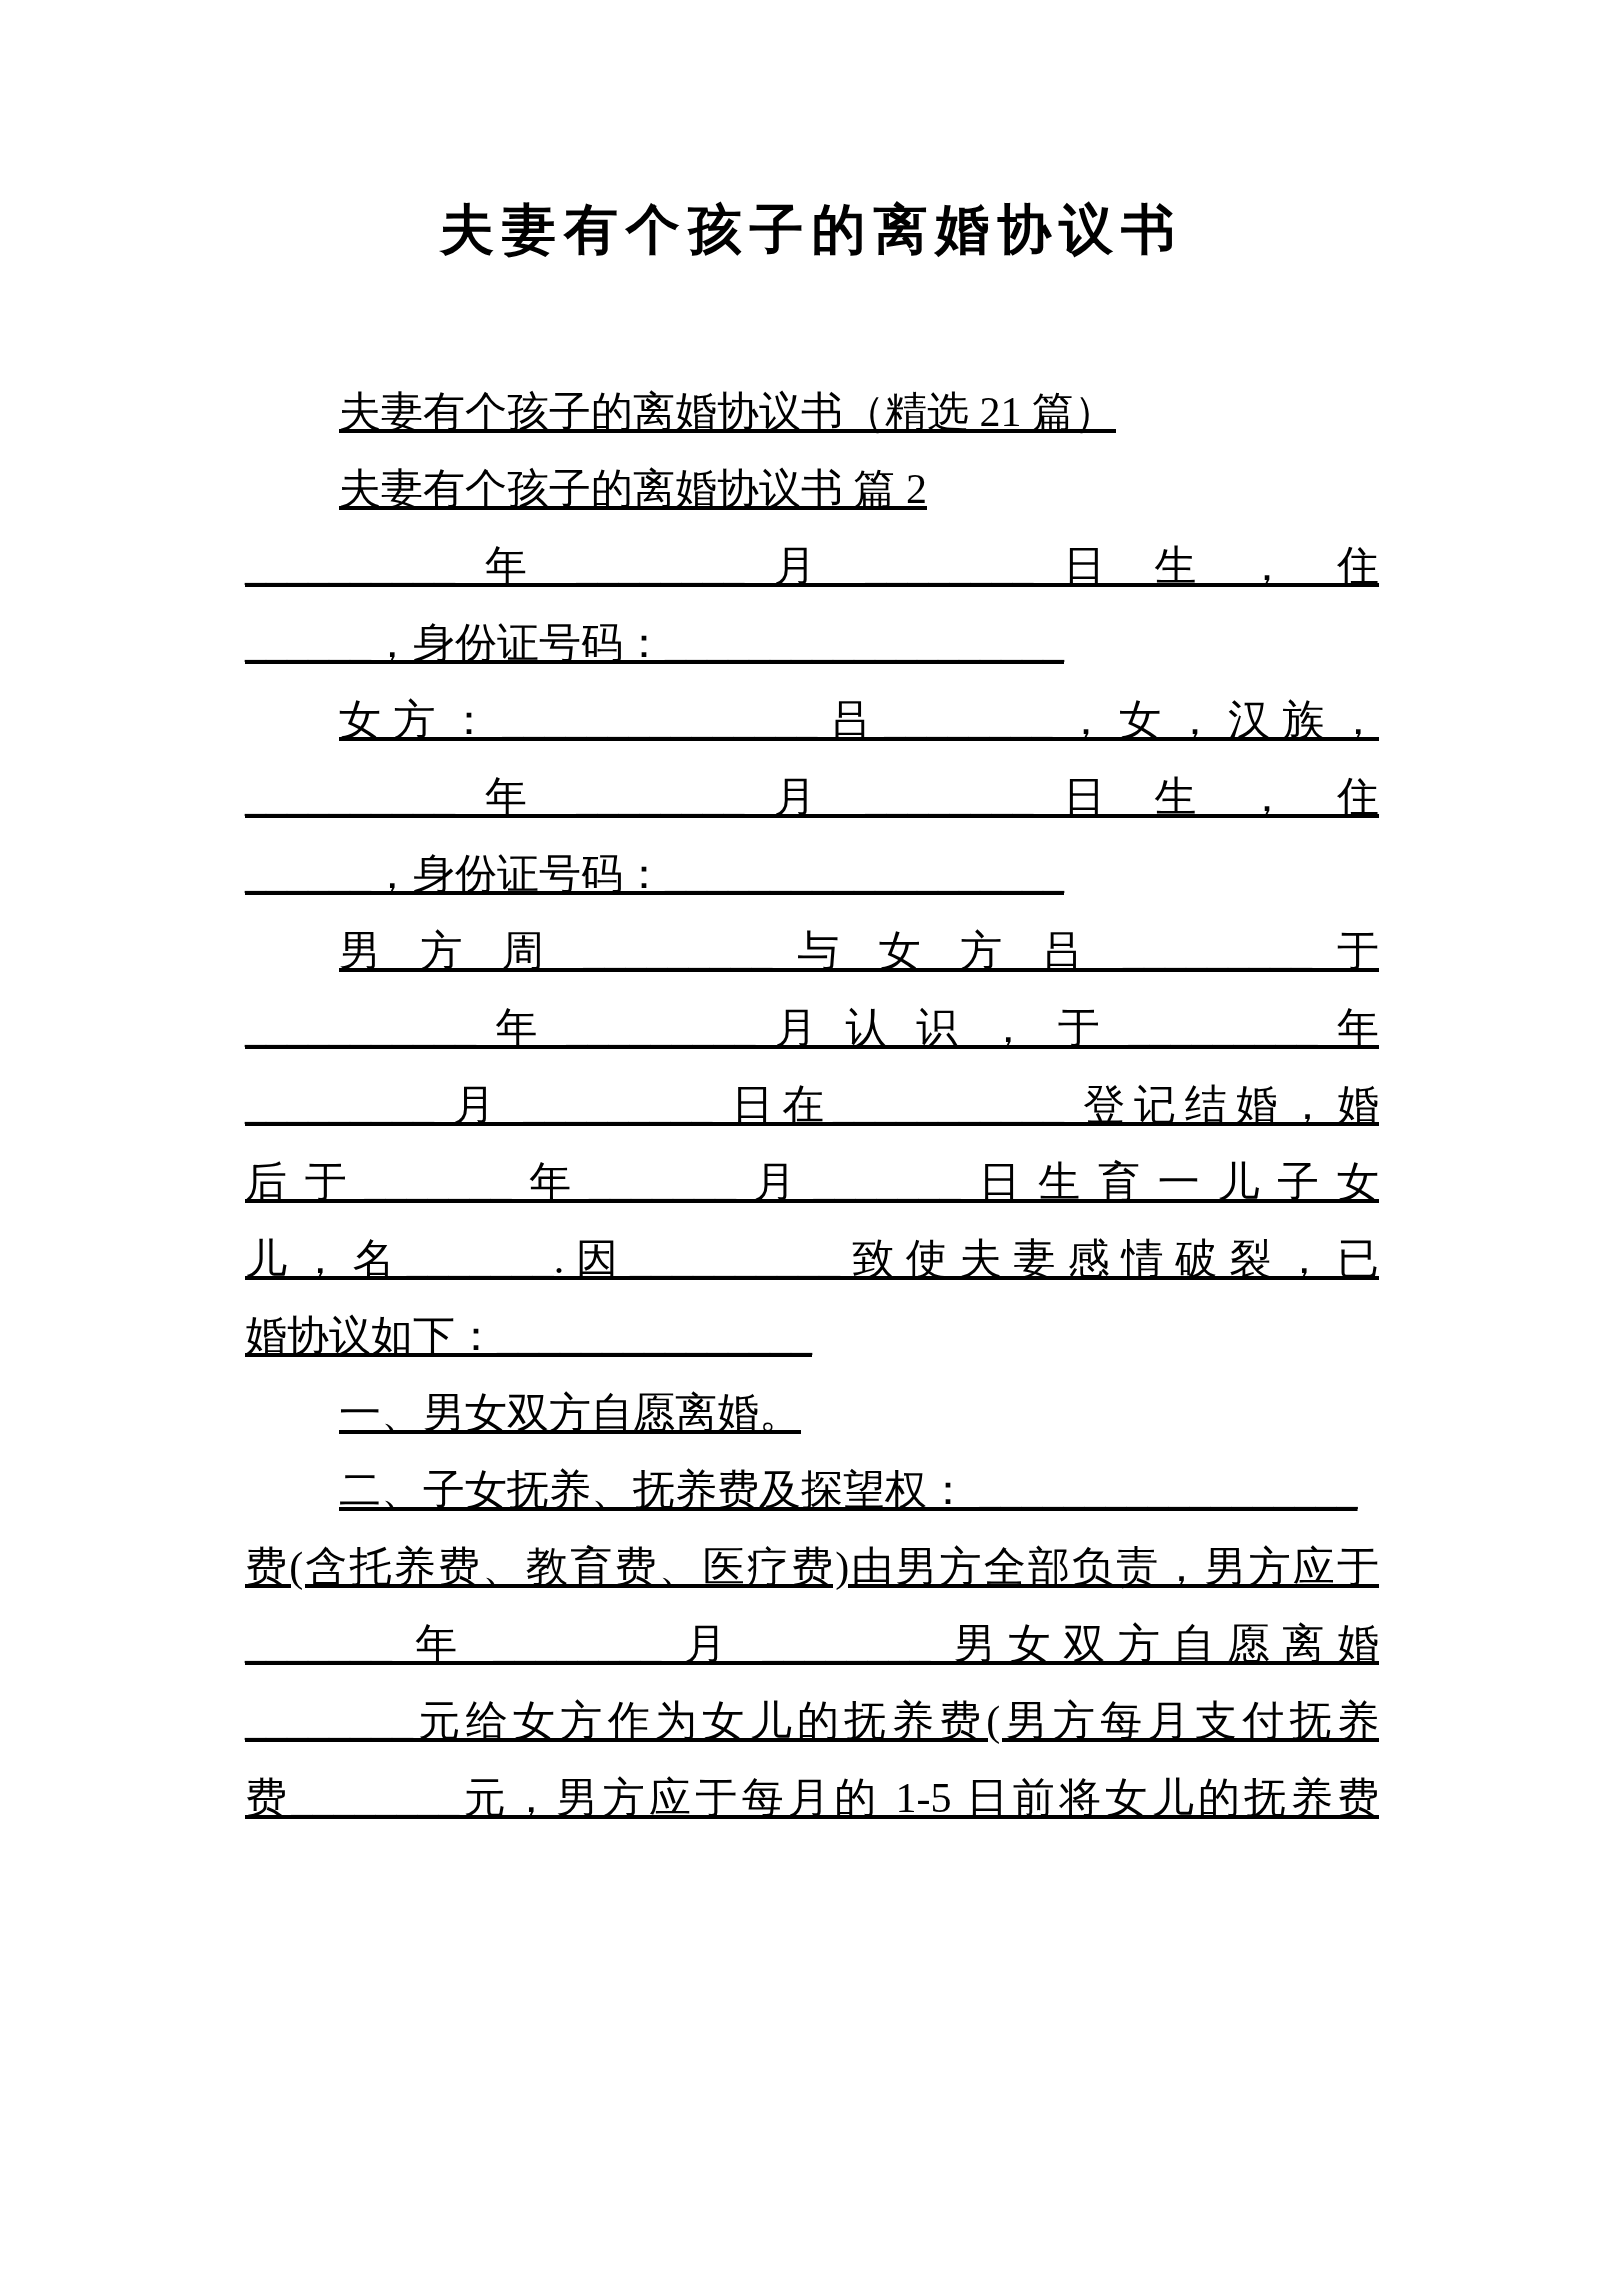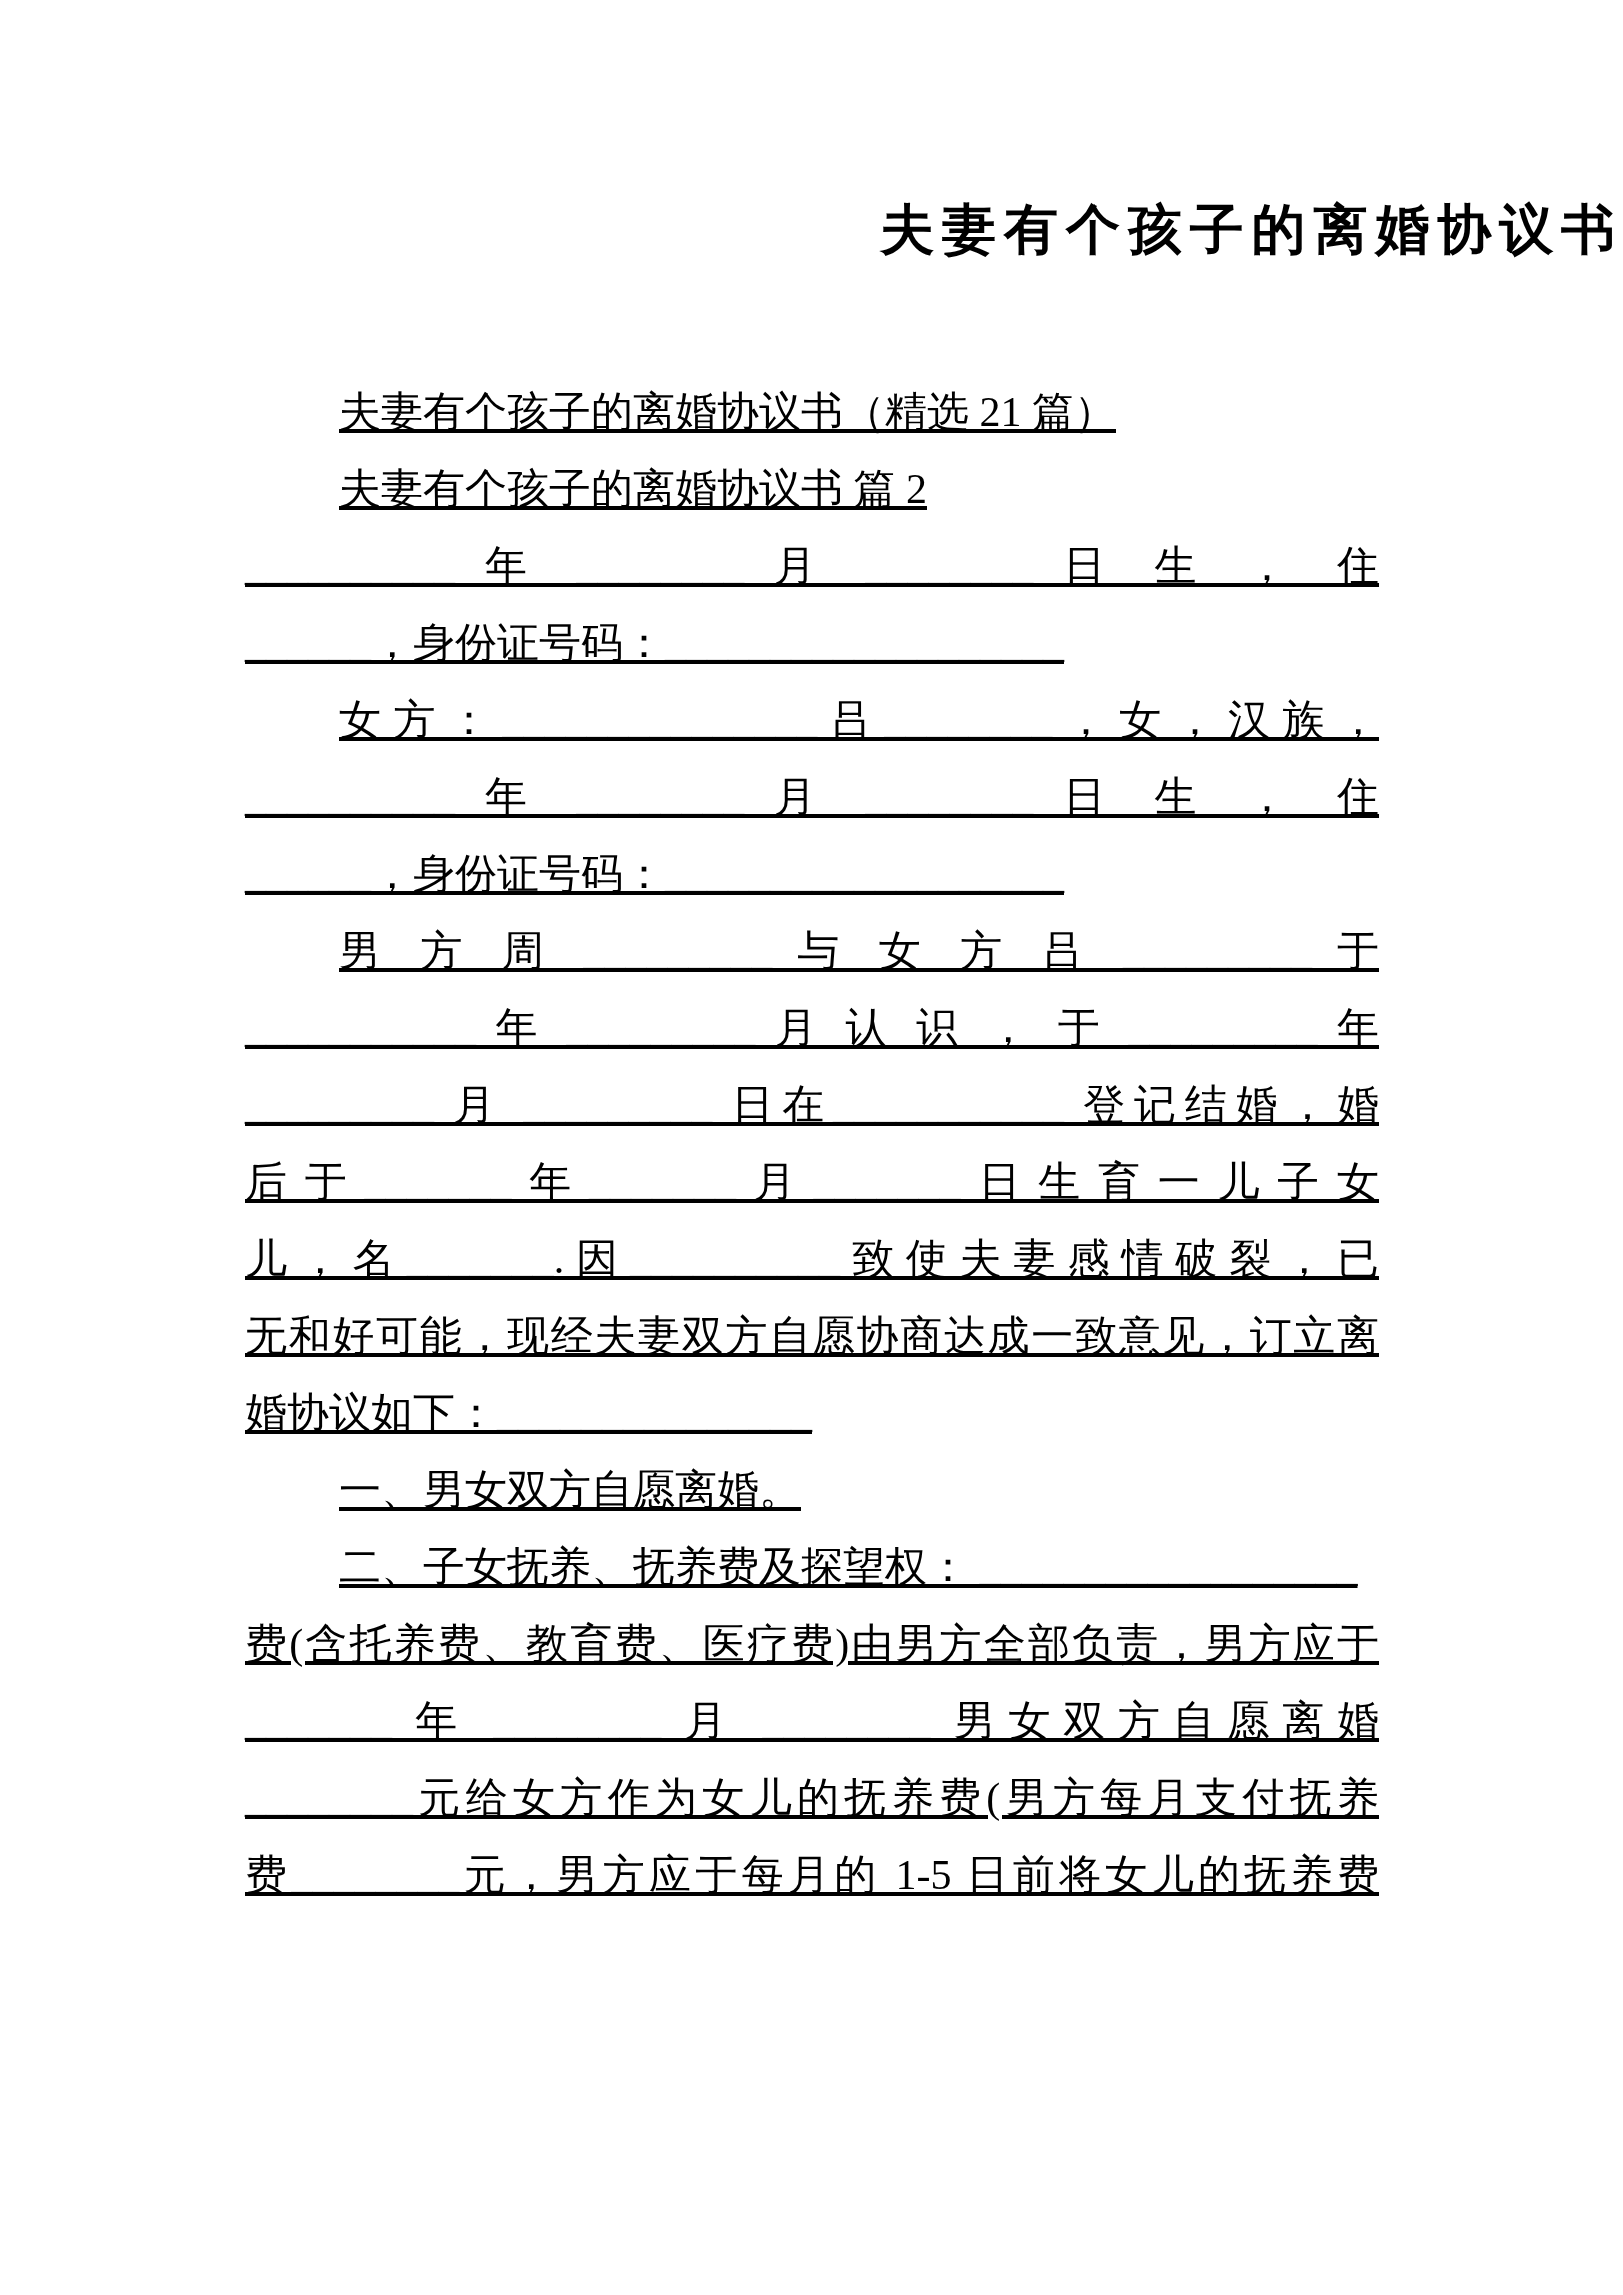--- a/index.html
+++ b/index.html
@@ -14,21 +14,21 @@
     background: #ffffff;
     color: #000000;
     font-family: "Liberation Serif", "DejaVu Serif", serif;
     overflow: hidden;
   }
   .doc-title {
     position: absolute;
     top: 197px;
     left: 0;
     width: 100%;
-    text-align: right;
+    text-align: center;
     font-size: 54px;
     font-weight: bold;
     line-height: 67px;
     letter-spacing: 7.9px;
     white-space: nowrap;
   }
   .doc-body {
     position: absolute;
     top: 374px;
     left: 245px;
@@ -61,21 +61,20 @@
       <div class="doc-line justify">__________ 年 ________ 月 ________ 日 生 ， 住</div>
       <div class="doc-line">______，身份证号码：___________________</div>
       <div class="doc-line indent justify">女方：_______________吕________，女，汉族，</div>
       <div class="doc-line justify">__________ 年 ________ 月 ________ 日 生 ， 住</div>
       <div class="doc-line">______，身份证号码：___________________</div>
       <div class="doc-line indent justify">男 方 周 _________ 与 女 方 吕 _________ 于</div>
       <div class="doc-line justify">___________ 年 _________ 月 认 识 ， 于 _________ 年</div>
       <div class="doc-line justify">_________ 月 _________ 日在___________ 登记结婚，婚</div>
       <div class="doc-line justify">后于_______年_______月_______日生育一儿子女</div>
       <div class="doc-line justify">儿，名_______.因__________致使夫妻感情破裂，已</div>
-      <div class="doc-line justify">无和好可能，现经夫妻双方自愿协商达成一致意见，订立离</div>
       <div class="doc-line">婚协议如下：_______________</div>
       <div class="doc-line indent">一、男女双方自愿离婚。</div>
       <div class="doc-line indent">二、子女抚养、抚养费及探望权： __________________</div>
       <div class="doc-line justify">费(含托养费、教育费、医疗费)由男方全部负责，男方应于</div>
       <div class="doc-line justify">_______ 年 ________ 月 ________ 男女双方自愿离婚</div>
       <div class="doc-line justify">________元给女方作为女儿的抚养费(男方每月支付抚养</div>
       <div class="doc-line justify">费________元，男方应于每月的 1-5 日前将女儿的抚养费</div>
     </div>
 </div>
 

